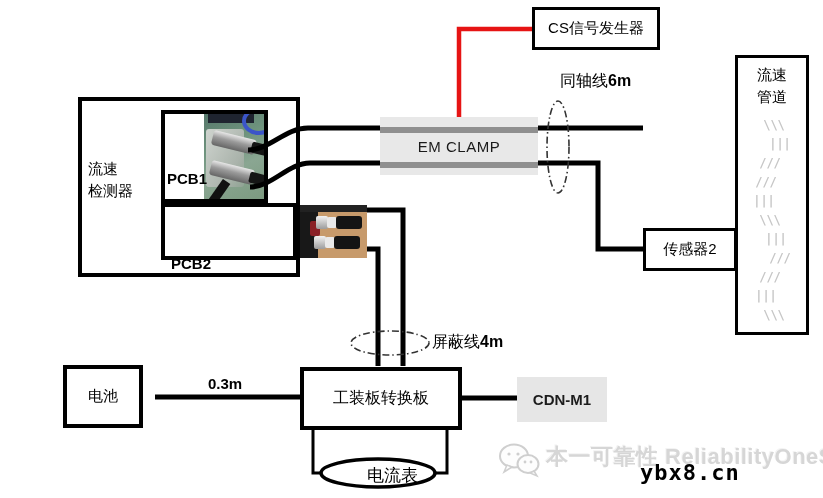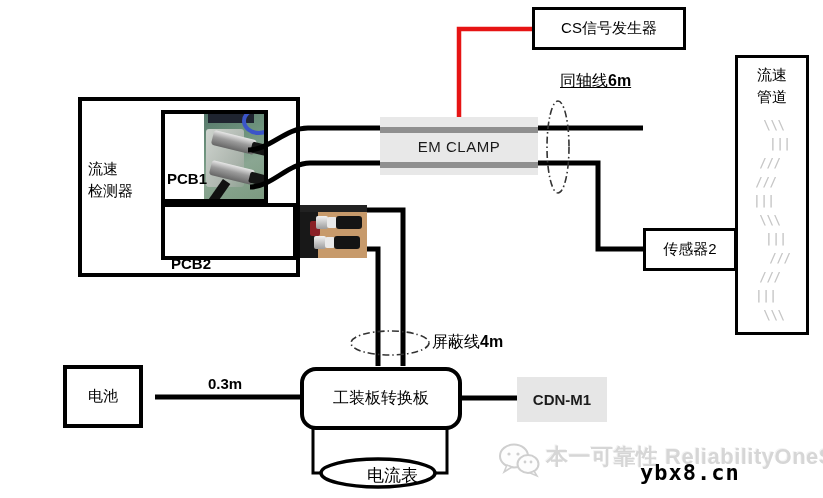--- a/index.html
+++ b/index.html
@@ -5,48 +5,48 @@
   html,body{margin:0;padding:0;background:#fff;}
   .canvas{
     position:relative;width:823px;height:498px;background:#fff;overflow:hidden;
     font-family:"Liberation Sans",sans-serif;color:#000;
   }
   .abs{position:absolute;}
   
   .box{position:absolute;box-sizing:border-box;border:3px solid #000;background:transparent;
        display:flex;align-items:center;justify-content:center;font-size:15px;}
   .b4{border-width:4px;}
-  .cs-box{left:532px;top:7px;width:154px;height:43px;align-items:center;}
+  .cs-box{left:532px;top:7px;width:128px;height:43px;align-items:center;}
   .detector-box{left:78px;top:97px;width:222px;height:180px;justify-content:flex-start;align-items:center;}
   .detector-label{position:absolute;left:88px;top:158px;font-size:15px;line-height:1.45;white-space:pre-line;}
   .pcb1-box{left:161px;top:110px;width:107px;height:93px;justify-content:flex-start;}
   .pcb2-box{left:161px;top:203px;width:136px;height:57px;justify-content:flex-start;}
   .pcb-label{position:absolute;font-weight:700;font-size:15px;margin-top:32px;}
   .pcb1-label{left:167px;top:138px;}
   .pcb2-label{left:171px;top:223px;}
   .sensor-box{width:94px;height:43px;border-width:3px;font-size:15px;}
   .sensor1{left:643px;top:109px;}
   .sensor2{left:643px;top:228px;}
   .pipe-box{left:735px;top:55px;width:74px;height:280px;flex-direction:column;justify-content:flex-start;}
   .pipe-label{margin-top:6px;font-size:15px;line-height:1.45;white-space:pre-line;text-align:center;}
   .hatch-col{margin-top:8px;width:100%;text-align:center;}
   .hatch{display:block;height:19px;line-height:19px;font-family:"DejaVu Sans Mono",monospace;
          font-weight:700;font-size:12px;letter-spacing:0;color:var(--hatch,#c6c6c6);}
   .battery-box{left:63px;top:365px;width:80px;height:63px;}
-  .fixture-box{left:300px;top:367px;width:162px;height:63px;font-size:16px;border-radius:16px;}
+  .fixture-box{left:300px;top:367px;width:162px;height:63px;font-size:16px;}
   .cdn-box{left:517px;top:377px;width:90px;height:45px;border:none;background:var(--cdn-fill,#e6e6e6);
            font-weight:700;color:#1c1c1c;}
   
   .em-clamp{position:absolute;left:380px;top:117px;width:158px;height:58px;background:var(--clamp-fill,#e8e8e8);
             display:flex;align-items:center;justify-content:center;font-size:15px;letter-spacing:.5px;color:#1a1a1a;}
   .em-clamp .band{position:absolute;left:0;width:100%;height:6px;background:var(--clamp-band,#8f8f8f);}
   .band1{top:10px;} .band2{top:45px;}
   
   .lbl{position:absolute;font-size:16px;white-space:nowrap;}
-  .coax-label{left:560px;top:71px;text-decoration:underline;}
+  .coax-label{left:560px;top:71px;}
   .shield-label{left:432px;top:332px;}
   .len-label{font-weight:700;}
   .len05{left:208px;top:375px;font-size:15px;}
   .ammeter-label{left:338px;top:464px;width:80px;text-align:right;font-size:17px;white-space:nowrap;}
   
   svg.wires{position:absolute;left:0;top:0;}
   .wire{stroke:#000;stroke-width:5;fill:none;}
   .thin{stroke:#000;stroke-width:3;fill:none;}
   .injection-line{stroke:var(--injection-line,#e11);stroke-width:4.5;fill:none;}
   .dashdot{stroke:#333;stroke-width:1.6;fill:none;stroke-dasharray:7 3 1.5 3;}

